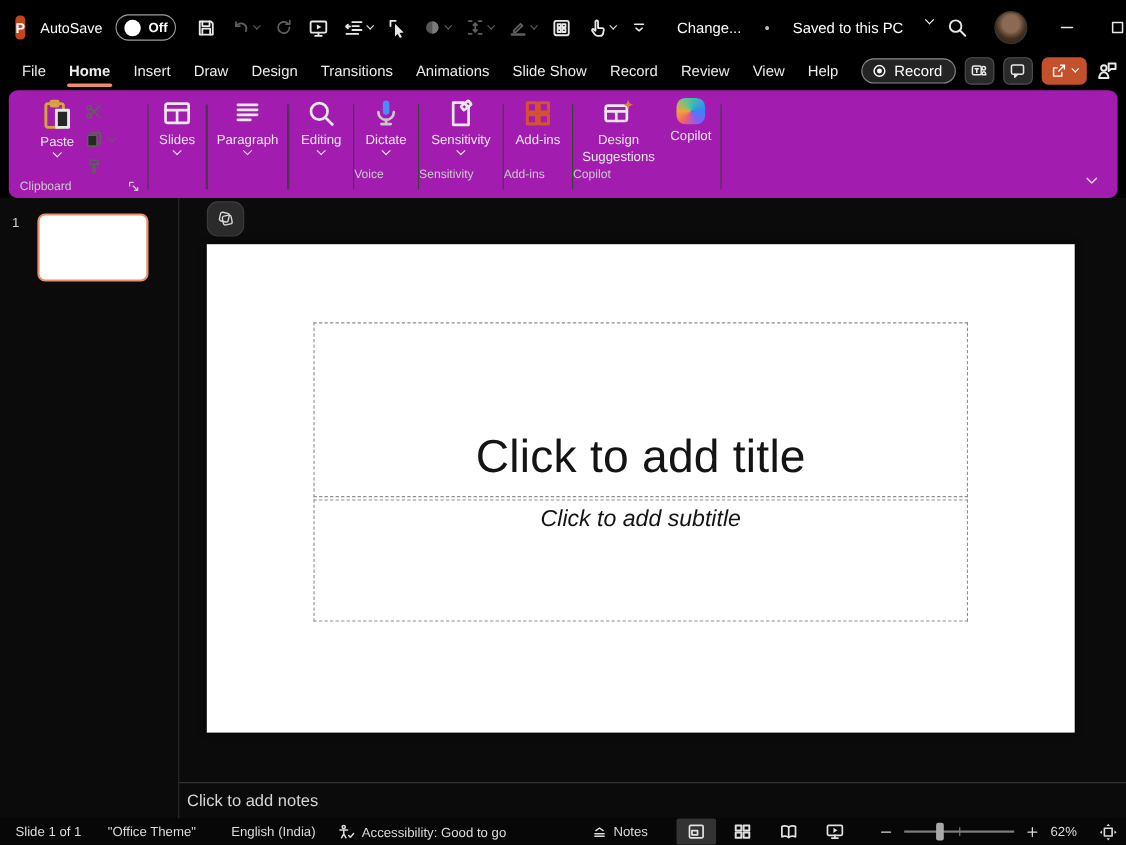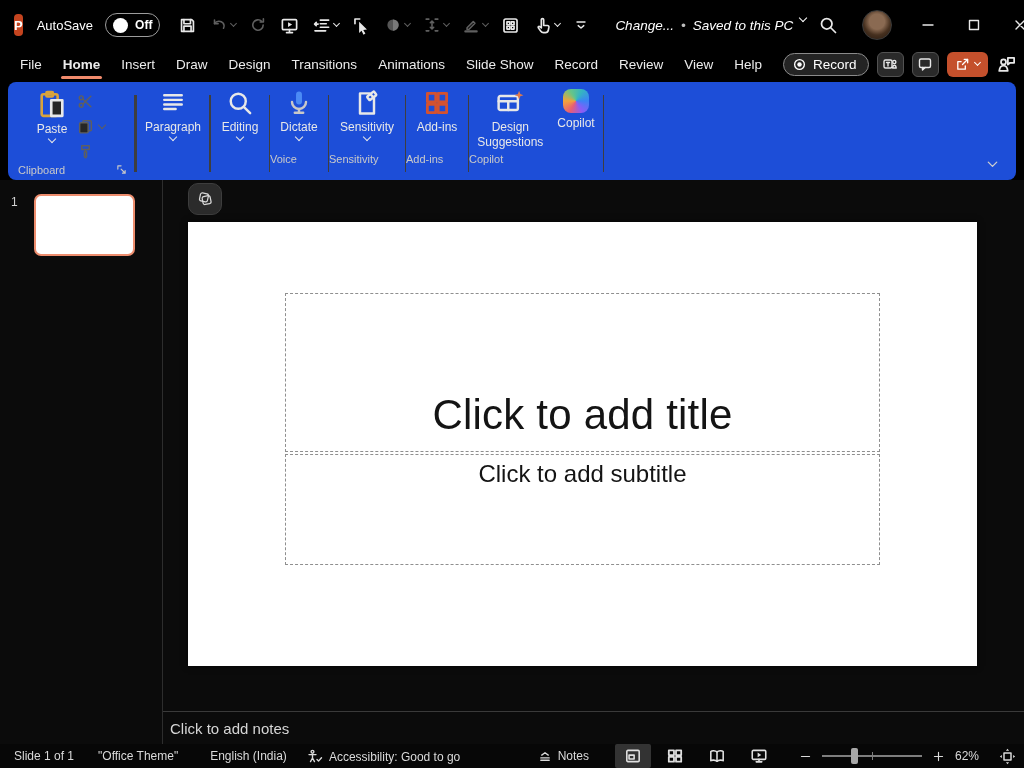--- a/index.html
+++ b/index.html
@@ -13,40 +13,40 @@
   .titlebar { height:50px; display:flex; align-items:center; padding:0 12px 0 14px; gap:12px; background:#000; }
   .app-logo { width:22px; height:22px; border-radius:4px; background:#C4441F; color:#fff;
     display:flex; align-items:center; justify-content:center; font-size:13px; font-weight:bold; }
   .autosave-lbl { font-size:13px; color:#fff; margin-left:2px; }
   .toggle { width:58px; height:24px; border:1px solid #9c9c9c; border-radius:13px; display:flex; align-items:center; padding:0 7px; gap:7px; }
   .knob { width:15px; height:15px; border-radius:50%; background:#fff; }
   .toggle-txt { font-size:12px; font-weight:bold; color:#ffffff; }
   .qat { display:flex; align-items:center; gap:13px; margin-left:6px; }
   .qat .w-chev { display:flex; align-items:center; gap:3px; }
   .qat .chev { width:5px; height:5px; }
-  .doc-title { display:flex; align-items:flex-start; gap:7px; font-size:13.5px; color:#fff; margin-left:14px; white-space:nowrap;font-style:italic; }
+  .doc-title { display:flex; align-items:flex-start; gap:21px; font-size:13.5px; color:#fff; margin-left:14px; white-space:nowrap; }
   .tb-right { margin-left:auto; display:flex; align-items:center; gap:24px; }
   .avatar { width:30px; height:30px; border-radius:50%; background:radial-gradient(circle at 50% 38%, #8a6a52 0 34%, #46301f 60%, #241810 100%); border:1px solid #3a3a3a; }
   .winctl { display:flex; align-items:center; gap:30px; margin-left:4px; }
 
   
   .menubar { height:32px; display:flex; align-items:center; padding:0 12px 4px 20px; gap:21px; font-size:13.5px; }
   .tab { color:#ececec; position:relative; white-space:nowrap; }
   .tab.active { font-weight:bold; }
   .tab.active::after { content:""; position:absolute; left:-2px; right:-2px; bottom:-7px; height:3px; border-radius:2px; background:#F08B6C; }
   .menubar-right { margin-left:auto; display:flex; align-items:center; gap:8px; }
   .record-btn { display:flex; align-items:center; gap:6px; border:1px solid #8a8a8a; border-radius:13px;
     background:#242424; padding:3px 11px 3px 8px; font-size:13.5px; color:#fff; }
   .sq-btn { width:27px; height:25px; border:1px solid #525252; border-radius:6px; background:#2a2a2a;
     display:flex; align-items:center; justify-content:center; }
   .share-btn { height:25px; border-radius:6px; background:#C4502C; color:#fff; display:flex; align-items:center; gap:5px; padding:0 8px; }
   .share-btn .chev { width:5px; height:5px; }
 
   
-  .ribbon { height:98px; margin:0 8px; background:#1d4ed8; border-radius:8px; display:flex; position:relative; padding-top:5px; }
+  .ribbon { height:98px; margin:0 8px; background:#a21caf; border-radius:8px; display:flex; position:relative; padding-top:5px; }
   .rdiv { width:1px; background:#3e3e3e; margin:8px 0; }
   .rgroup { display:flex; flex-direction:column; align-items:center; position:relative; padding:2px 8px 18px; }
   .glabel { position:absolute; bottom:15px; left:0; right:0; text-align:left; font-size:11px; color:#c9c9c9; white-space:nowrap; }
   .bigbtn { display:flex; flex-direction:column; align-items:center; gap:4px; font-size:12px; color:#e8e8e8; }
   .bigbtn .lbl { line-height:12px; white-space:nowrap; }
   .clip-row { display:flex; gap:10px; align-items:flex-start; }
   .minicol { display:flex; flex-direction:column; gap:8px; padding-top:4px; }
   .minirow { display:flex; align-items:center; gap:5px; }
   .launcher-row { position:absolute; bottom:4px; left:10px; right:6px; display:flex; align-items:center; justify-content:space-between; }
   .launcher-row span { font-size:11px; color:#c9c9c9; }
@@ -61,21 +61,21 @@
   .thumb-num { position:absolute; left:11px; top:15px; font-size:12px; color:#d2d2d2; }
   .thumb { position:absolute; left:34px; top:14px; width:101px; height:62px; background:#fff; border:2.5px solid #ED8D6E; border-radius:7px; }
   .editor { flex:1; position:relative; }
   .copilot-fab { position:absolute; left:25px; top:3px; width:34px; height:32px; background:#2b2b2b;
     border:1px solid #3d3d3d; border-radius:10px; display:flex; align-items:center; justify-content:center; }
   .slide { position:absolute; left:25px; top:42px; width:789px; height:444px; background:#fff; box-shadow:0 0 6px rgba(0,0,0,.65); }
   .ph { position:absolute; left:97px; width:595px; border:1px dashed #8f8f8f; }
   .ph-title { top:71px; height:159px; display:flex; align-items:flex-end; justify-content:center; padding-bottom:12px;
     font-size:42px; color:#141414; letter-spacing:.2px; }
   .ph-sub { top:232px; height:111px; display:flex; align-items:flex-start; justify-content:center; padding-top:5px;
-    font-size:24px; color:#141414; }
+    font-size:21px; color:#141414;font-style:italic; }
   .notes-bar { position:absolute; left:0; right:0; bottom:0; height:33px; border-top:1px solid #3a3a3a;
     display:flex; align-items:center; padding-left:7px; font-size:15px; color:#d6d6d6; }
 
   
   .statusbar { height:24px; background:#070707; display:flex; align-items:center; font-size:12px; color:#dadada; padding:0 8px; }
   .sb-item { display:flex; align-items:center; gap:6px; white-space:nowrap; }
   .sb-right { margin-left:auto; display:flex; align-items:center; gap:0; }
   .notes-toggle { display:flex; align-items:center; gap:5px; margin-right:26px;justify-content:center; }
   .viewbtn { width:36px; height:24px; display:flex; align-items:center; justify-content:center; color:#e0e0e0; }
   .viewbtn.sel { background:#333; border-radius:2px; }
@@ -321,20 +321,32 @@
       <span>
           <svg class="ic" width="13" height="13" viewBox="0 0 16 16">
             <path d="M3.5 3.5h4M3.5 3.5v4"></path>
             <path d="M7.5 7.5l4.5 4.5M12.5 9.2V12.5h-3.3"></path>
           </svg>
         </span>
     </div>
   </div>
   <div class="rdiv"></div>
 
+  <div class="rgroup collapsed" style="width:52px;">
+    <div class="bigbtn">
+      <span>
+          <svg class="ic" width="28" height="28" viewBox="0 0 16 16">
+            <rect x="2" y="3" width="12" height="10" rx="1"></rect>
+            <path d="M2 6.3h12M8 6.3V13"></path>
+          </svg>
+        </span>
+      <span class="lbl">Slides</span>
+      <span class="chev"></span>
+    </div>
+  </div>
   <div class="rdiv"></div>
 
   <div class="rdiv"></div>
 
   <div class="rgroup collapsed" style="width:72px;">
     <div class="bigbtn">
       <span>
           <svg class="ic" width="28" height="28" viewBox="0 0 16 16">
             <path d="M3 3.6h10M3 6.2h10M3 8.8h10M3 11.4h6.5"></path>
           </svg>

